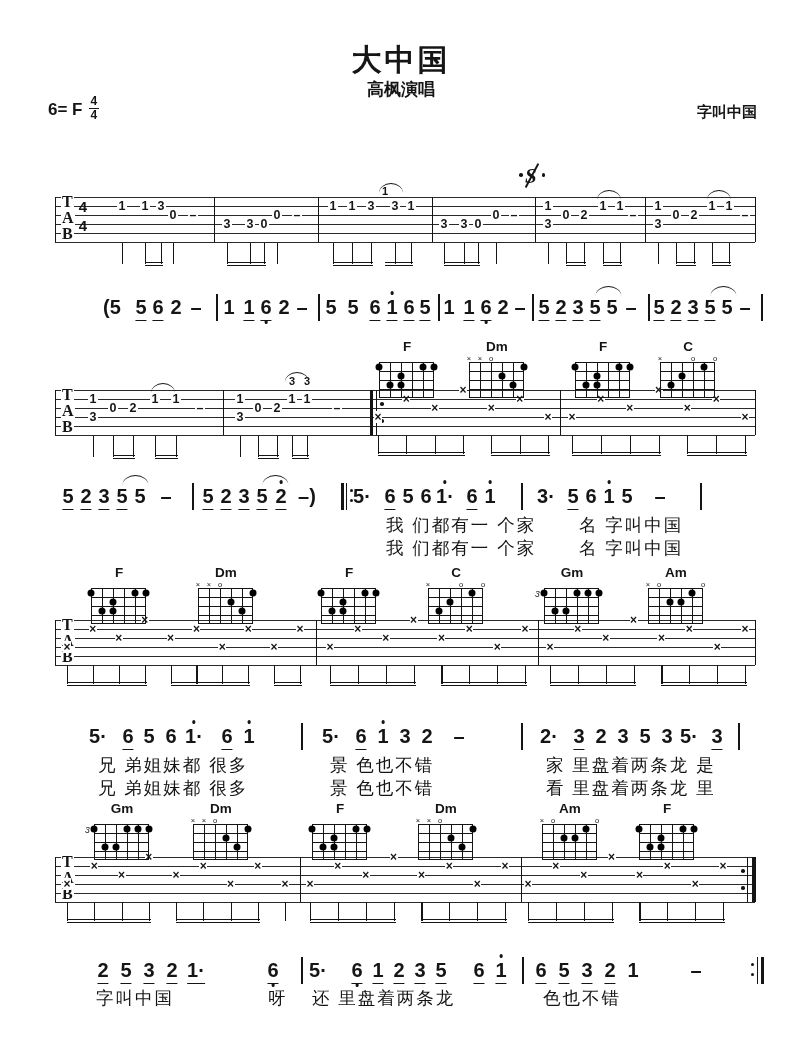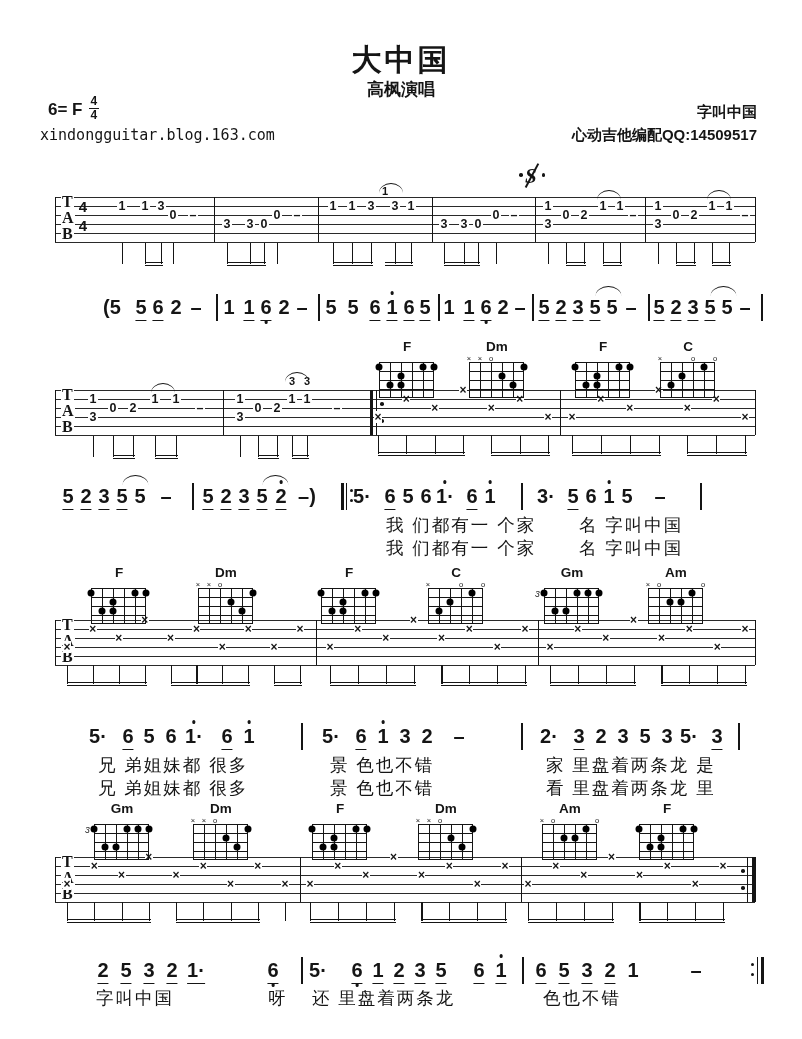--- a/index.html
+++ b/index.html
@@ -62,23 +62,21 @@
 </style>
 </head>
 <body>
 
 <div class="sheet">
   <div class="abs title">大中国</div>
   <div class="abs subtitle">高枫演唱</div>
   <div class="abs keysig">
     <span>6= F</span><span class="frac"><span class="ft">4</span><span class="fb">4</span></span>
   </div>
-  <div class="abs website">xindongguitar.blog.163.com</div>
   <div class="abs credit1">字叫中国</div>
-  <div class="abs credit2">心动吉他编配QQ:14509517</div>
 
   <div class="abs segno">
     <span class="s">S</span>
     <span class="sl"></span>
     <span class="d1"></span>
     <span class="d2"></span>
   </div>
 
   <div id="score">
       <div class="staff" style="left: 55px; top: 197px; width: 700px; height: 70px;">

